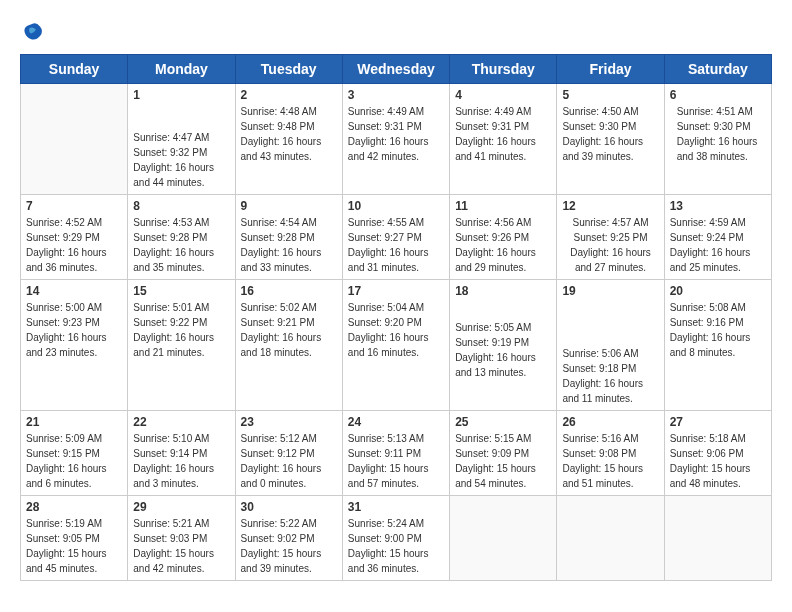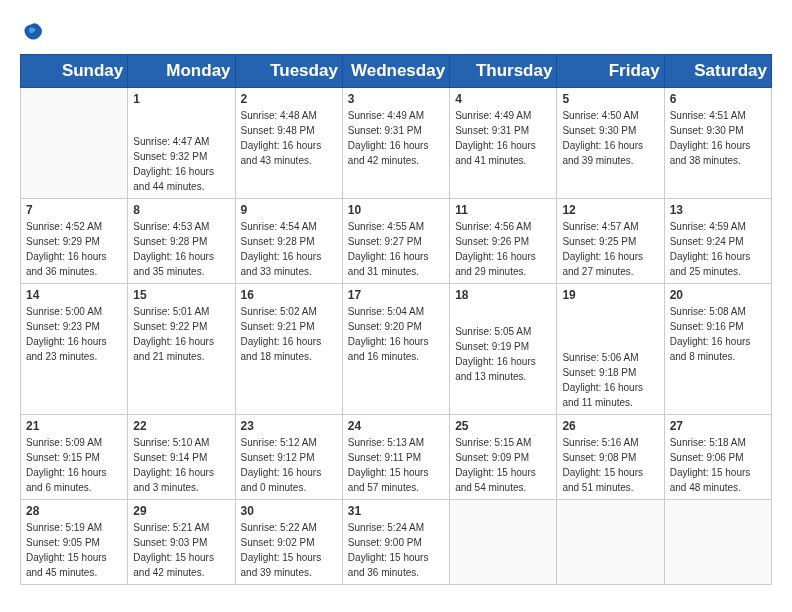--- a/index.html
+++ b/index.html
@@ -49,22 +49,22 @@
     }
     table {
       width: 100%;
       border-collapse: collapse;
       table-layout: fixed;
     }
     th {
       background-color: #2563b0;
       color: #fff;
       padding: 6px 4px;
-      text-align: right;
-      font-size: 17px;
+      text-align: center;
+      font-size: 14px;
       border: 1px solid #1a4d9a;
     }
     td {
       border: 1px solid #ccc;
       vertical-align: top;
       padding: 4px 5px;
       font-size: 10.5px;
       color: #333;
       height: 80px;
       background: #fff;
@@ -148,21 +148,21 @@
         </td>
         <td>
           <div class="day-number">5</div>
           <div class="day-info" style="white-space: pre-line;">Sunrise: 4:50 AM
 Sunset: 9:30 PM
 Daylight: 16 hours
 and 39 minutes.</div>
         </td>
         <td>
           <div class="day-number">6</div>
-          <div class="day-info" style="white-space: pre-line;">Sunrise: 4:51 AM
+          <div class="day-info" style="white-space: pre-line; margin-left: 7px;">Sunrise: 4:51 AM
 Sunset: 9:30 PM
 Daylight: 16 hours
 and 38 minutes.</div>
         </td>
       </tr>
       <tr>
         <td>
           <div class="day-number">7</div>
           <div class="day-info" style="white-space: pre-line;">Sunrise: 4:52 AM
 Sunset: 9:29 PM
@@ -192,21 +192,21 @@
         </td>
         <td>
           <div class="day-number">11</div>
           <div class="day-info" style="white-space: pre-line;">Sunrise: 4:56 AM
 Sunset: 9:26 PM
 Daylight: 16 hours
 and 29 minutes.</div>
         </td>
         <td>
           <div class="day-number">12</div>
-          <div class="day-info" style="white-space: pre-line;">Sunrise: 4:57 AM
+          <div class="day-info" style="white-space: pre-line; text-align: center;">Sunrise: 4:57 AM
 Sunset: 9:25 PM
 Daylight: 16 hours
 and 27 minutes.</div>
         </td>
         <td>
           <div class="day-number">13</div>
           <div class="day-info" style="white-space: pre-line;">Sunrise: 4:59 AM
 Sunset: 9:24 PM
 Daylight: 16 hours
 and 25 minutes.</div>

